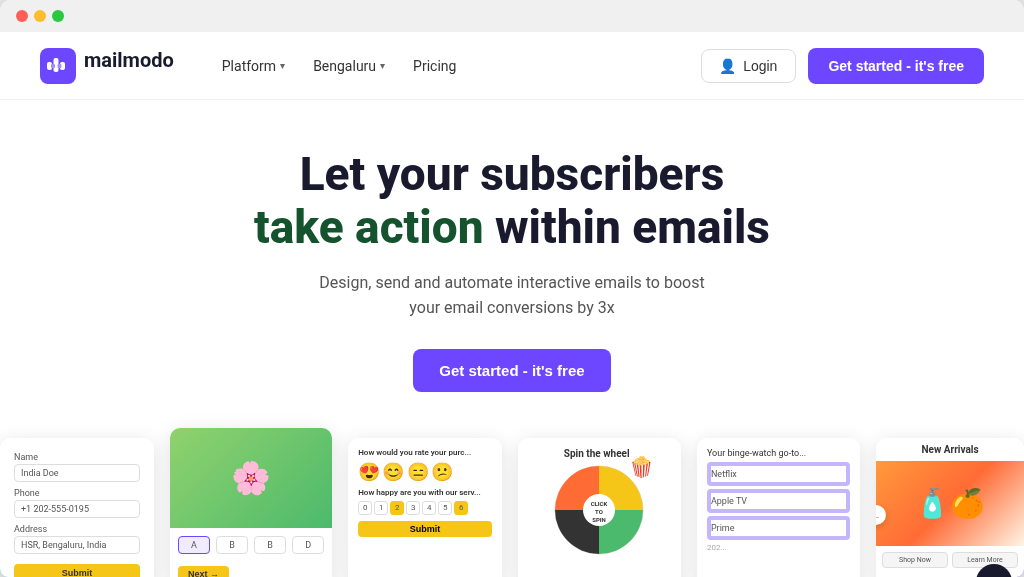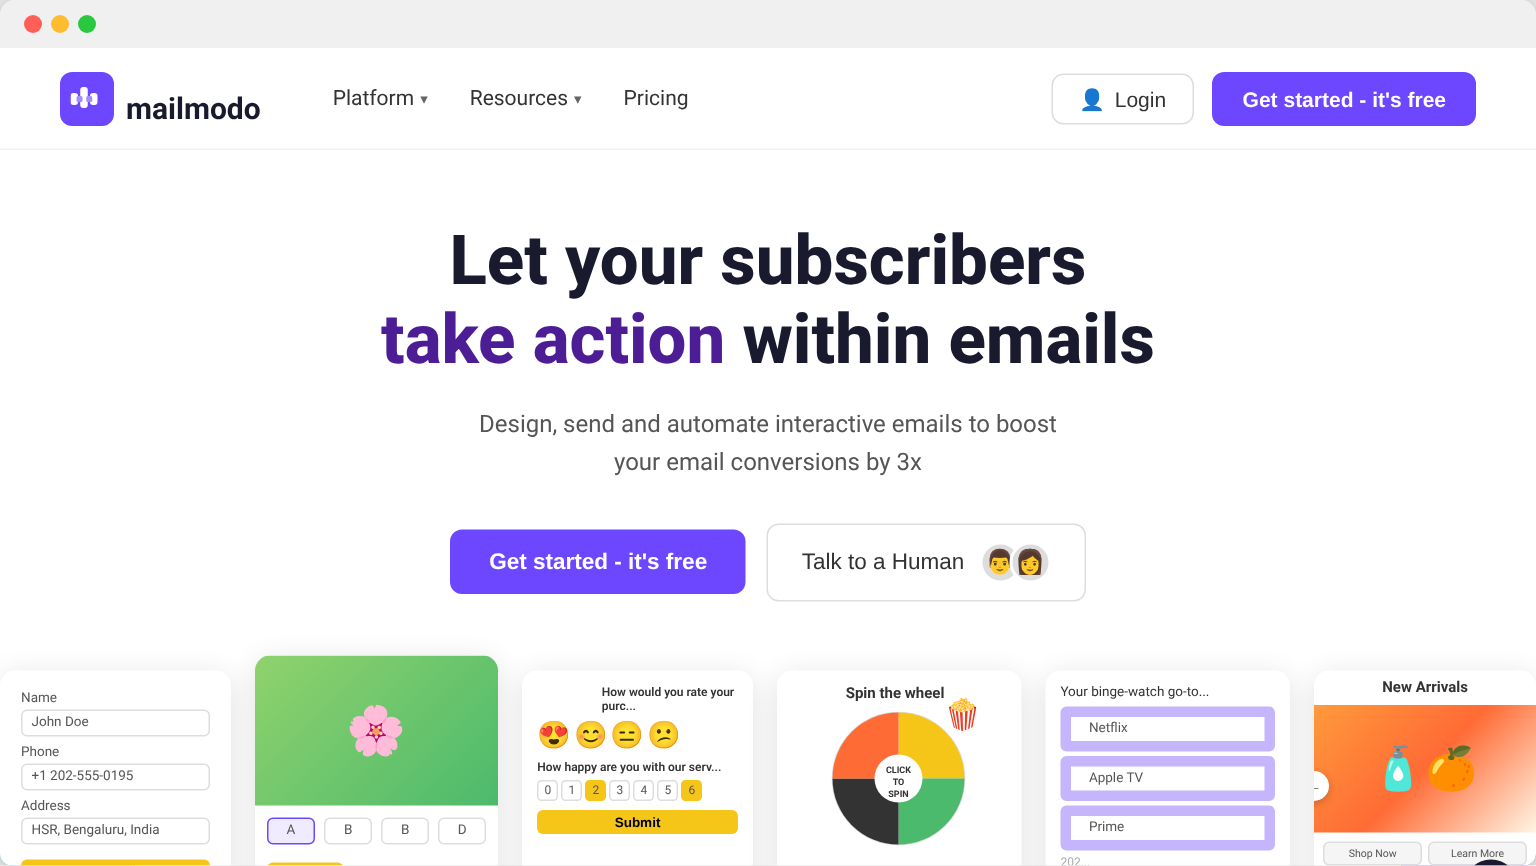--- a/index.html
+++ b/index.html
@@ -49,21 +49,21 @@
     .navbar {
       display: flex;
       align-items: center;
       padding: 0 40px;
       height: 68px;
       border-bottom: 1px solid #f0f0f0;
       background: #fff;
     }
     .logo {
       display: flex;
-      align-items: flex-end;
+      align-items: flex-start;
       gap: 8px;
       margin-right: 48px;
     }
     .logo-icon {
       width: 36px;
       height: 36px;
       background: #6c47ff;
       border-radius: 8px;
       display: flex;
       align-items: center;
@@ -135,21 +135,21 @@
       background: #fff;
     }
     .hero-headline {
       font-size: 46px;
       font-weight: 800;
       color: #1a1a2e;
       line-height: 1.15;
       margin-bottom: 4px;
     }
     .hero-headline .accent {
-      color: #4c1d95;
+      color: #14532d;
     }
     .hero-subheadline {
       font-size: 16px;
       color: #555;
       line-height: 1.6;
       margin: 16px auto 0;
       max-width: 420px;
     }
     .hero-buttons {
       display: flex;
@@ -329,21 +329,20 @@
       font-size: 9px;
       font-weight: 600;
       cursor: pointer;
       margin: 0 8px 8px;
     }
     .rating-row {
       display: flex;
       align-items: center;
       gap: 4px;
       margin-bottom: 4px;
-      margin-left: 43px;
     }
     .rating-label { font-size: 8px; color: #555; flex: 1; }
     .rating-emojis {
       display: flex;
       gap: 2px;
     }
     .numbers-row {
       display: flex;
       gap: 2px;
       margin-top: 2px;
@@ -386,23 +385,23 @@
       position: relative;
     }
     
     .streaming-title {
       font-size: 9px;
       font-weight: 400;
       color: #333;
       margin-bottom: 4px;
     }
     .streaming-item {
-      border: 7px solid #c4b5fd;
+      border: 4px solid #c4b5fd;
       border-radius: 4px;
-      padding: 3px 12px;
+      padding: 3px 0;
       font-size: 9px;
       color: #555;
       margin-bottom: 3px;
     }
     
     .new-arrivals-title {
       font-size: 10px;
       font-weight: 700;
       color: #333;
       text-align: center;
@@ -493,21 +492,21 @@
         </div>
         <span class="logo-text">mailmodo</span>
       </div>
 
       <div class="nav-links">
         <span class="nav-link">
           <span>Platform</span>
           <span class="chevron">▾</span>
         </span>
         <span class="nav-link">
-          <span>Resources</span>
+          <span>Bengaluru</span>
           <span class="chevron">▾</span>
         </span>
         <span class="nav-link">Pricing</span>
       </div>
 
       <div class="nav-actions">
         <button class="btn-login">
           <span class="user-icon">👤</span>
           <span>Login</span>
         </button>
@@ -516,37 +515,30 @@
     </nav>
 
     <div class="hero">
       <h1 class="hero-headline">
         <span>Let your subscribers</span><br>
         <span class="accent">take action</span><span> within emails</span>
       </h1>
       <p class="hero-subheadline">Design, send and automate interactive emails to boost your email conversions by 3x</p>
       <div class="hero-buttons">
         <button class="hero-btn-primary">Get started - it's free</button>
-        <button class="hero-btn-secondary">
-          <span>Talk to a Human</span>
-          <div class="avatar-group">
-            <div class="avatar-circle">👨</div>
-            <div class="avatar-circle">👩</div>
-          </div>
-        </button>
       </div>
     </div>
 
     <div class="cards-section">
       <div class="side-block-left"></div>
 
       <div class="card card-1">
         <div class="form-field">
           <div class="form-label">Name</div>
-          <div class="form-input">John Doe</div>
+          <div class="form-input">India Doe</div>
         </div>
         <div class="form-field">
           <div class="form-label">Phone</div>
           <div class="form-input">+1 202-555-0195</div>
         </div>
         <div class="form-field">
           <div class="form-label">Address</div>
           <div class="form-input">HSR, Bengaluru, India</div>
         </div>
         <button class="form-submit">Submit</button>

